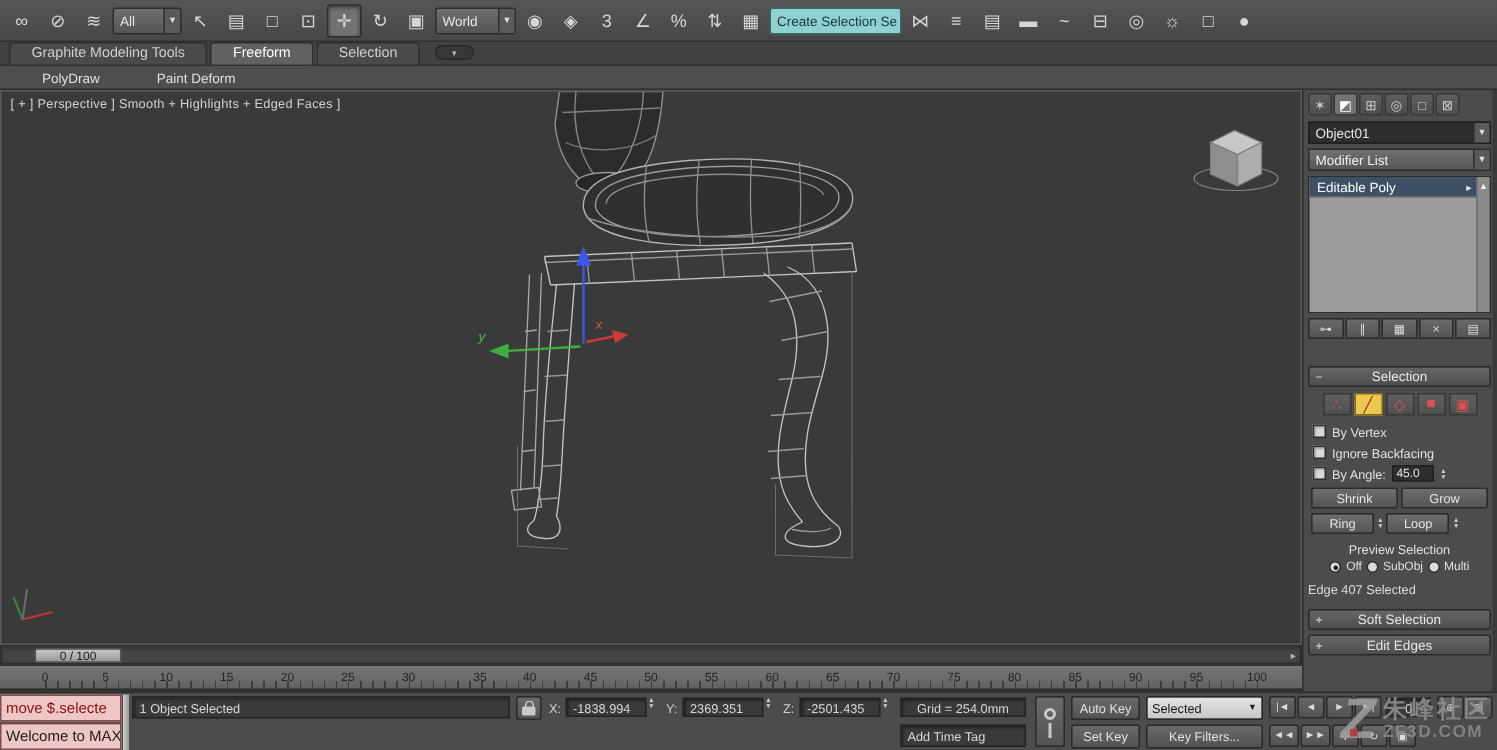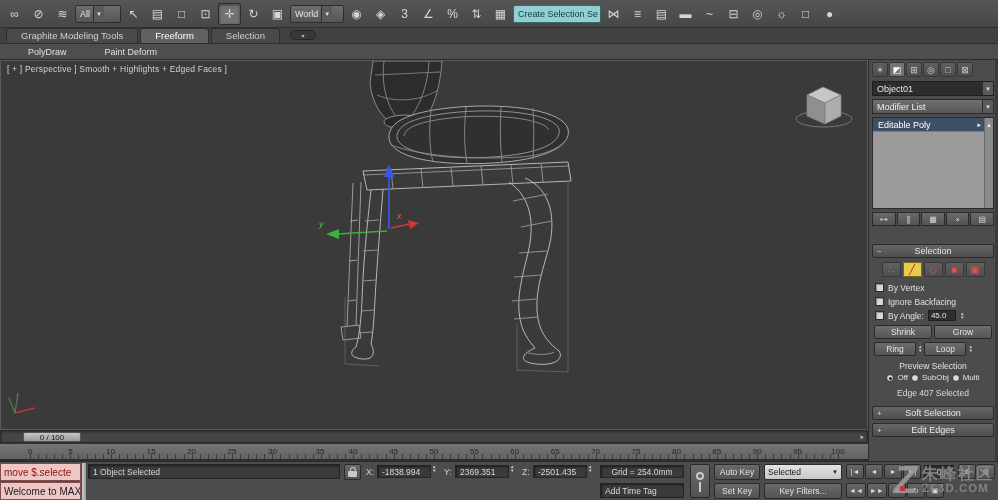--- a/index.html
+++ b/index.html
@@ -3,21 +3,21 @@
 <meta charset="utf-8">
 <style>
   *{margin:0;padding:0;box-sizing:border-box;font-family:"Liberation Sans",sans-serif}
   html,body{width:998px;height:500px;overflow:hidden;background:#484848}
   #app{position:relative;width:998px;height:500px;background:#484848;color:#d8d8d8;font-size:10px}
 
   
   .main-toolbar{position:absolute;top:0;left:0;width:998px;height:28px;background:linear-gradient(#565656,#474747);border-bottom:1px solid #303030;display:flex;align-items:center;padding:0 3px;gap:1px}
   .icon-btn{width:23px;height:22px;flex:none;display:flex;align-items:center;justify-content:center;font-size:12px;color:#d6d6d6;border:1px solid transparent;border-radius:2px}
   .icon-btn.active{background:#727272;border-color:#2d2d2d;box-shadow:inset 0 1px 3px rgba(0,0,0,.5)}
-  .tb-dd{height:18px;flex:none;display:flex;align-items:center;background:linear-gradient(#6e6e6e,#555);border:1px solid #2d2d2d;border-radius:2px;padding:0 0 0 4px;font-size:9px;color:#e6e6e6;overflow:hidden;white-space:nowrap}
+  .tb-dd{height:18px;flex:none;display:flex;align-items:center;justify-content:space-between;background:linear-gradient(#6e6e6e,#555);border:1px solid #2d2d2d;border-radius:2px;padding:0 0 0 4px;font-size:9px;color:#e6e6e6;overflow:hidden;white-space:nowrap}
   .tb-dd.teal{background:#8fd0d2;color:#17393a;border-color:#39676a}
   .dd-arrow{font-size:6px;color:#ddd;background:#5a5a5a;border-left:1px solid #2d2d2d;height:100%;display:flex;align-items:center;padding:0 2px;margin-left:3px;flex:none}
 
   
   .ribbon-tabs{position:absolute;top:28px;left:0;width:998px;height:16px;background:#414141;display:flex;align-items:flex-end;padding-left:6px;border-bottom:1px solid #2e2e2e}
   .ribbon-tab{padding:1px 14px 2px;font-size:9.5px;color:#cfcfcf;border:1px solid #2e2e2e;border-bottom:none;background:#4a4a4a;border-radius:3px 3px 0 0;margin-right:2px;white-space:nowrap}
   .ribbon-tab.active{background:#616161;color:#fff}
   .ribbon-collapse{width:26px;height:10px;background:#383838;border:1px solid #282828;border-radius:5px;margin:0 0 3px 8px;display:flex;align-items:center;justify-content:center;font-size:6px;color:#bbb}
   .ribbon-sub{position:absolute;top:44px;left:0;width:998px;height:16px;background:#4e4e4e;border-bottom:1px solid #2b2b2b;display:flex;align-items:center;padding-left:28px;gap:38px}
   .ribbon-subtab{font-size:9px;color:#e0e0e0;white-space:nowrap}
@@ -62,21 +62,21 @@
   .two-btn{display:flex;gap:2px;margin:4px 2px 2px}
   .btn2{height:14px;background:linear-gradient(#6d6d6d,#555);border:1px solid #2a2a2a;border-radius:2px;font-size:8.5px;color:#e4e4e4;display:flex;align-items:center;justify-content:center;flex:1}
   .ringloop{display:flex;align-items:center;gap:2px;margin:3px 2px}
   .ringloop .btn2{flex:none;width:42px}
   .spincol{display:inline-flex;flex-direction:column;justify-content:center;line-height:4px;flex:none}
   .spincol i{font-style:normal;font-size:4.5px;color:#cfcfcf}
   .pv-label{text-align:center;font-size:8.5px;color:#e0e0e0;margin:5px 0 2px}
   .radio-row{display:flex;align-items:center;justify-content:center;gap:3px;font-size:8px;color:#e0e0e0;margin:2px 0}
   .radio{width:8px;height:8px;border-radius:50%;background:#d9d9d9;border:1px solid #2c2c2c;position:relative;flex:none}
   .radio.on:after{content:"";position:absolute;left:2px;top:2px;width:3px;height:3px;background:#1a1a1a;border-radius:50%}
-  .sel-status{text-align:center;font-size:8.5px;color:#dcdcdc;margin:6px 0 8px}
+  .sel-status{text-align:left;font-size:8.5px;color:#dcdcdc;margin:6px 0 8px}
 
   
   .status-bar{position:absolute;top:461px;left:0;width:998px;height:39px;background:#4c4c4c;border-top:1px solid #2a2a2a;font-size:9px}
   .pink{position:absolute;left:0;width:81px;height:18px;background:#eec6c6;border:1px solid #7e4e4e;font-size:10px;display:flex;align-items:center;padding-left:3px;color:#8b1111;white-space:nowrap;overflow:hidden}
   .listener-splitter{position:absolute;left:82px;top:1px;width:4px;height:37px;background:linear-gradient(90deg,#cfcfcf,#9a9a9a)}
   .sunken{background:#3a3a3a;border:1px solid #252525;box-shadow:inset 1px 1px 2px rgba(0,0,0,.5);color:#d8d8d8;font-size:8.5px;display:flex;align-items:center;padding:0 4px;position:absolute;height:15px;white-space:nowrap;overflow:hidden}
   .btn{background:linear-gradient(#6a6a6a,#525252);border:1px solid #2a2a2a;border-radius:2px;color:#e2e2e2;font-size:8.5px;display:flex;align-items:center;justify-content:center;position:absolute;height:16px;white-space:nowrap}
   .btn.light{background:linear-gradient(#e4e4e4,#c7c7c7);color:#141414}
   .dd-arrow-dark{font-size:6px;color:#222}
   .coord-label{position:absolute;font-size:8.5px;color:#d2d2d2;top:5px}

